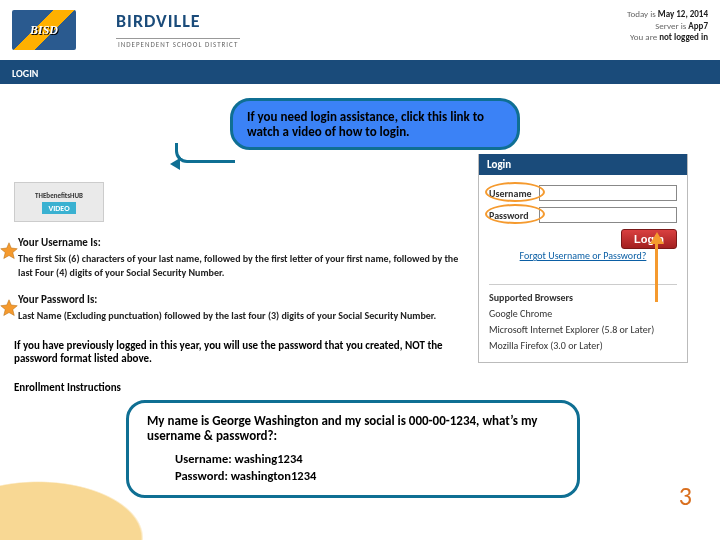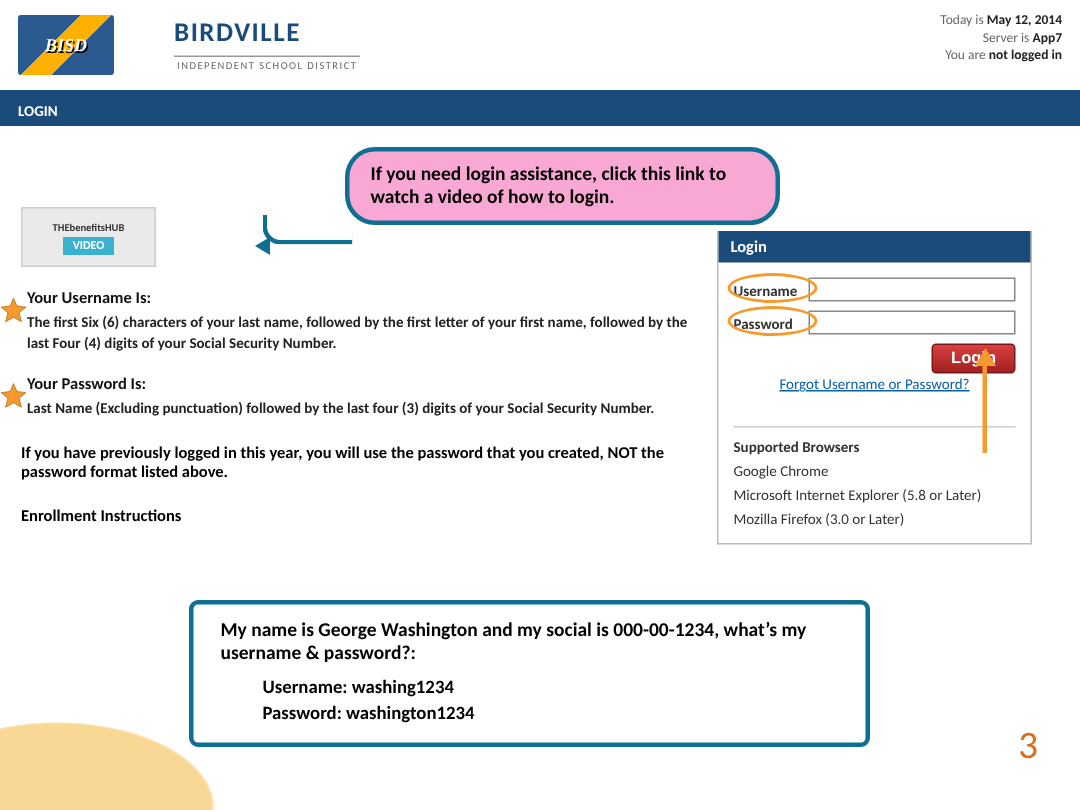--- a/index.html
+++ b/index.html
@@ -52,21 +52,21 @@
   .tabbar span { color: #fff; font-size: 10px; font-weight: bold; }
 
   .content { position: relative; padding: 10px 14px 0 14px; display: flex; }
   .left-col { width: 460px; position: relative; }
   .right-col { width: 210px; margin-left: 4px; }
 
   .callout-top {
     position: absolute;
     left: 230px; top: 98px;
     width: 290px;
-    background: #f9a8d4;
+    background: #3b82f6;
     border: 3px solid #0f6f93;
     border-radius: 20px;
     padding: 8px 14px;
     font-size: 13px; font-weight: bold;
     z-index: 5;
   }
   .callout-top-arrow {
     position: absolute;
     left: 175px; top: 143px;
     width: 60px; height: 20px;
@@ -79,21 +79,21 @@
     position:absolute;
     left:170px; top:158px;
     width:0;height:0;
     border-top:6px solid transparent;
     border-bottom:6px solid transparent;
     border-right:10px solid #0f6f93;
     z-index:4;
   }
 
   .help-video {
-    margin-top: 44px;
+    margin-top: 88px;
     display: flex;
     align-items: center;
     gap: 8px;
     filter: blur(0.4px);
   }
   .hubbadge { width: 90px; height: 40px; background: #eaeaea; border: 1px solid #ccc; display: flex; flex-direction: column; align-items: center; justify-content: center; font-size: 7px; color: #333; }
   .hubbadge .h1 { font-weight: bold; }
   .hubbadge .h2 { background: #3ab1d1; color: #fff; padding: 1px 6px; font-weight: bold; margin-top: 2px; font-size: 8px; }
   .hv-title { font-size: 13px; color: #333; font-weight: bold; }
   .hv-es { font-size: 10px; color: #555; text-decoration: underline; }
@@ -145,21 +145,21 @@
   .callout-bottom {
     position: absolute;
     left: 150px; top: 102px; 
   }
   .callout-bottom{
     position:absolute;
     left: 126px; top: 400px;
     width: 454px;
     background:#fff;
     border:3px solid #0f6f93;
-    border-radius:6px;
+    border-radius:19px;
     padding:10px 18px 12px;
     font-size:13px;
     z-index:5;
   }
   .callout-bottom .q{font-weight:bold;}
   .callout-bottom .a{margin-top:8px;font-weight:bold; padding-left: 28px; font-size:12.5px;}
 
   .page-num {
     position:absolute;
     right: 28px; bottom: 28px;

